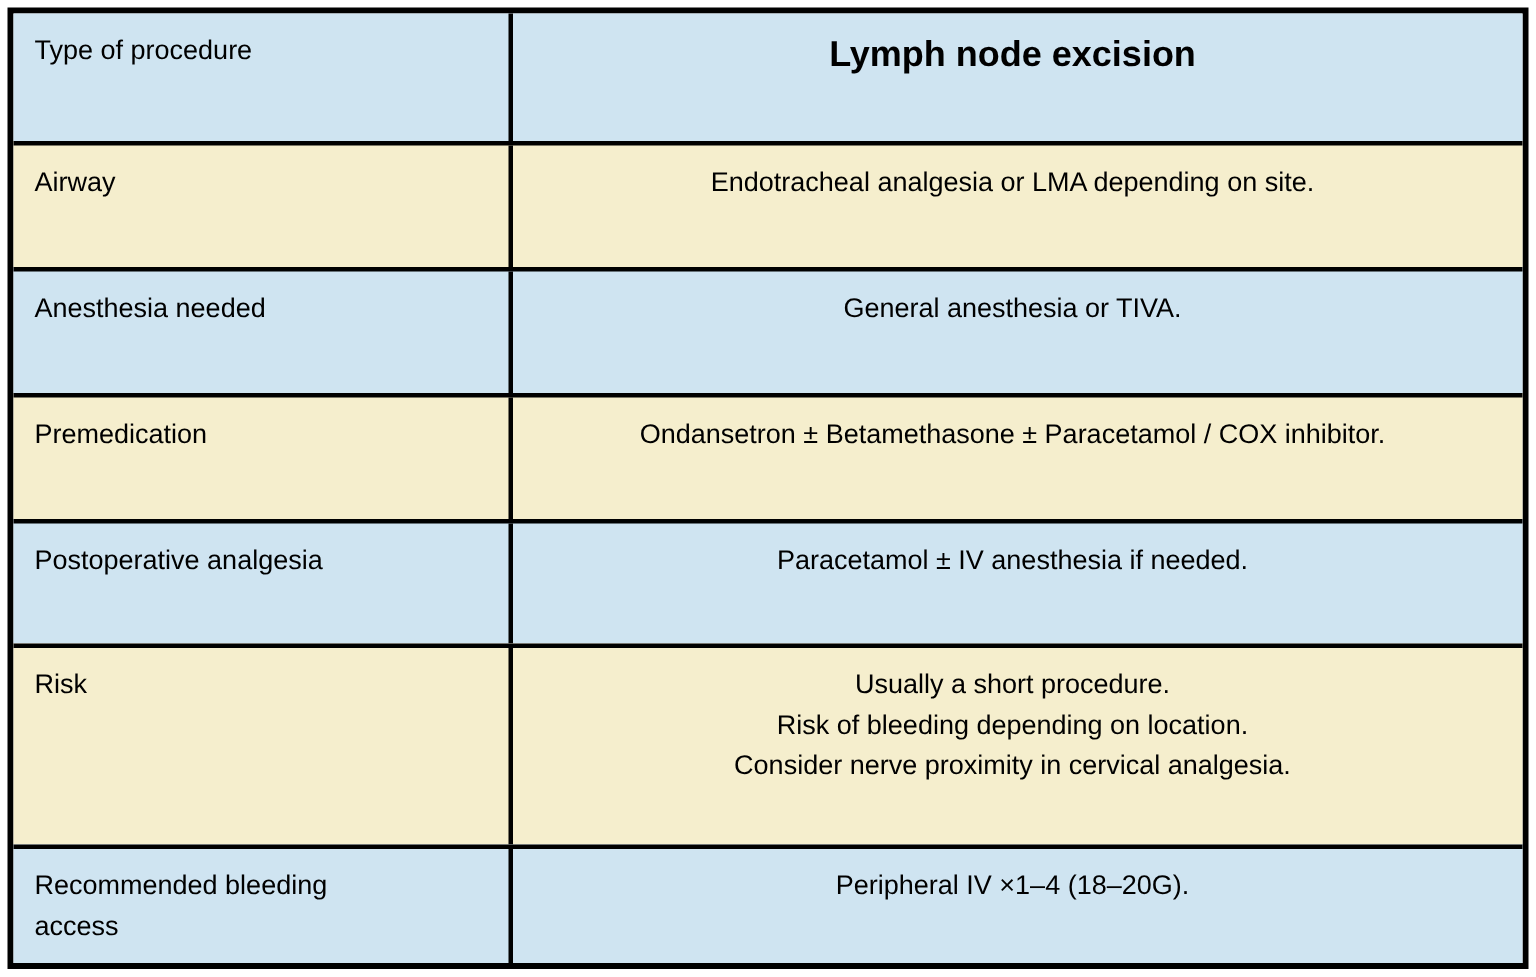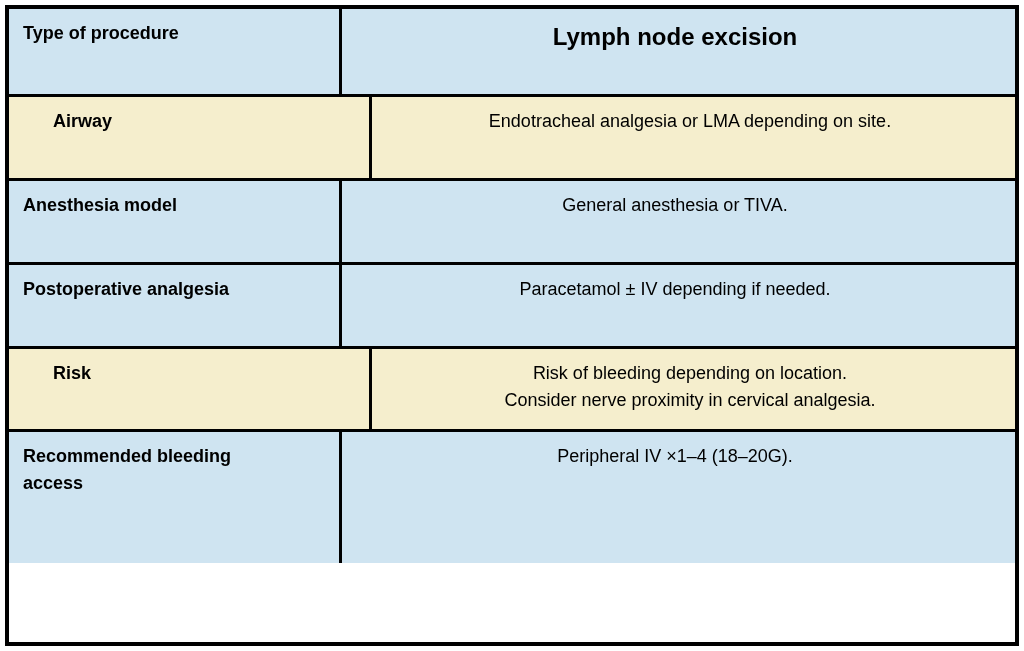--- a/index.html
+++ b/index.html
@@ -28,29 +28,29 @@
   }
   .row {
     display: grid;
     grid-template-columns: 330px 1fr;
     box-sizing: border-box;
   }
   .row + .row {
     border-top: 3px solid #000000;
   }
   .row.blue  { background: #cfe4f1; }
-  .row.cream { background: #f5eecd; padding-left: 30px; }
+  .row.cream { background: #f5eecd; }
   .cell {
     box-sizing: border-box;
     overflow: hidden;
   }
   .label-cell {
     padding: 11px 78px 8px 14px;
     font-size: 18px;
-    font-weight: bold;
+    font-weight: normal;
     color: #000000;
     line-height: 27px;
   }
   .value-cell {
     border-left: 3px solid #000000;
     padding: 11px 16px 8px 9px;
     font-size: 18px;
     color: #000000;
     line-height: 27px;
     text-align: center;
@@ -75,37 +75,44 @@
     </div>
 
     <div class="row cream">
       <div class="cell label-cell">Airway</div>
       <div class="cell value-cell">
         <div class="line">Endotracheal analgesia or LMA depending on site.</div>
       </div>
     </div>
 
     <div class="row blue">
-      <div class="cell label-cell">Anesthesia model</div>
+      <div class="cell label-cell">Anesthesia needed</div>
       <div class="cell value-cell">
         <div class="line">General anesthesia or TIVA.</div>
       </div>
     </div>
 
+    <div class="row cream">
+      <div class="cell label-cell">Premedication</div>
+      <div class="cell value-cell">
+        <div class="line">Ondansetron ± Betamethasone ± Paracetamol / COX inhibitor.</div>
+      </div>
+    </div>
 
     <div class="row blue">
       <div class="cell label-cell">Postoperative analgesia</div>
       <div class="cell value-cell">
-        <div class="line">Paracetamol ± IV depending if needed.</div>
+        <div class="line">Paracetamol ± IV anesthesia if needed.</div>
       </div>
     </div>
 
     <div class="row cream">
       <div class="cell label-cell">Risk</div>
       <div class="cell value-cell">
+        <div class="line">Usually a short procedure.</div>
         <div class="line">Risk of bleeding depending on location.</div>
         <div class="line">Consider nerve proximity in cervical analgesia.</div>
       </div>
     </div>
 
     <div class="row blue">
       <div class="cell label-cell">Recommended bleeding access</div>
       <div class="cell value-cell">
         <div class="line">Peripheral IV ×1–4 (18–20G).</div>
       </div>

